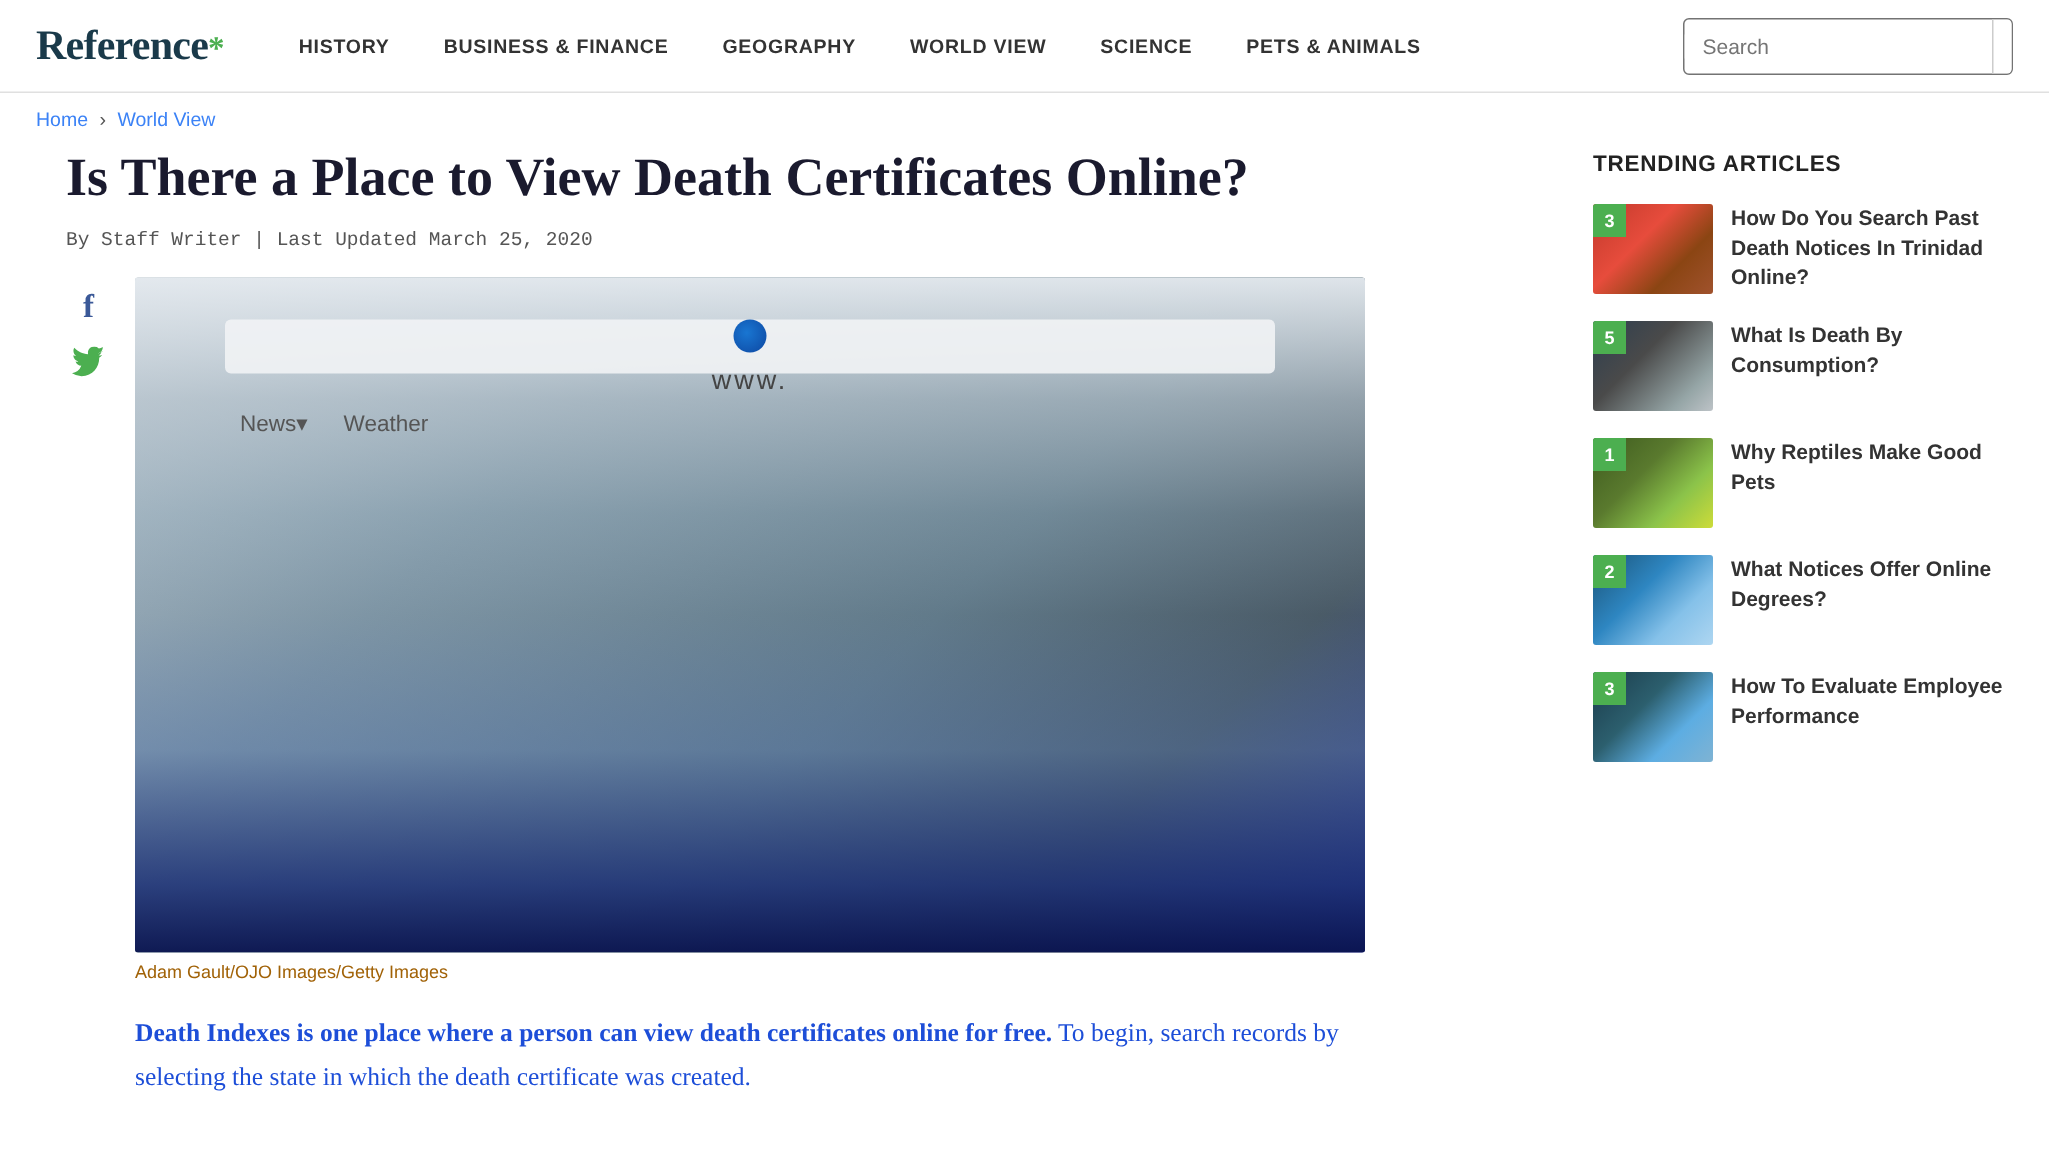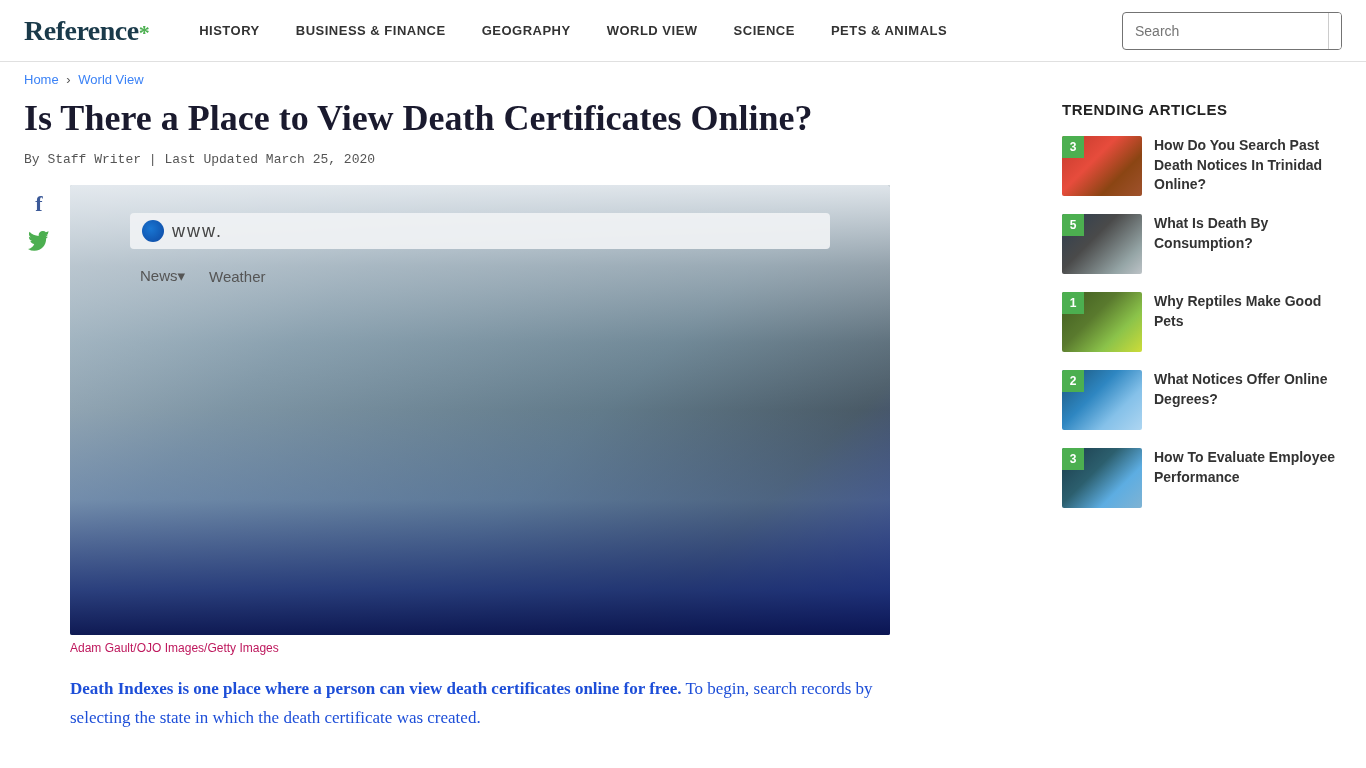--- a/index.html
+++ b/index.html
@@ -92,20 +92,21 @@
       display: flex;
       padding: 0 24px 40px 24px;
       gap: 32px;
       max-width: 1366px;
     }
 
     
     #article {
       flex: 1;
       min-width: 0;
+      margin-left: 20px;
     }
 
     #article-title {
       font-size: 36px;
       font-weight: bold;
       color: #1a1a2e;
       line-height: 1.2;
       margin-bottom: 12px;
       font-family: Georgia, serif;
     }
@@ -178,20 +179,21 @@
       top: 28px;
       left: 60px;
       right: 60px;
       height: 36px;
       background: rgba(240,242,244,0.92);
       border-radius: 4px;
       display: flex;
       align-items: center;
       padding: 0 12px;
       gap: 8px;
+      flex-direction: column;
     }
     .img-globe {
       width: 22px; height: 22px;
       background: radial-gradient(circle at 40% 40%, #1976d2, #0d47a1);
       border-radius: 50%;
       flex-shrink: 0;
     }
     .img-www {
       font-size: 18px;
       color: #444;
@@ -199,34 +201,34 @@
       font-weight: normal;
       letter-spacing: 2px;
     }
     .img-nav-bar {
       position: absolute;
       top: 76px;
       left: 30px;
       right: 30px;
       height: 30px;
       display: flex;
-      align-items: center;
+      align-items: flex-end;
       gap: 24px;
       padding: 0 40px;
     }
     .img-nav-item {
       font-size: 15px;
       color: #555;
       font-family: Arial, sans-serif;
     }
 
     #image-caption {
       font-size: 12px;
       font-family: Arial, sans-serif;
-      color: #be185d;
+      color: #a16207;
       margin-bottom: 20px;
       margin-top: 6px;
     }
 
     #article-body {
       font-size: 17px;
       line-height: 1.7;
       color: #1d4ed8;
       max-width: 820px;
     }

